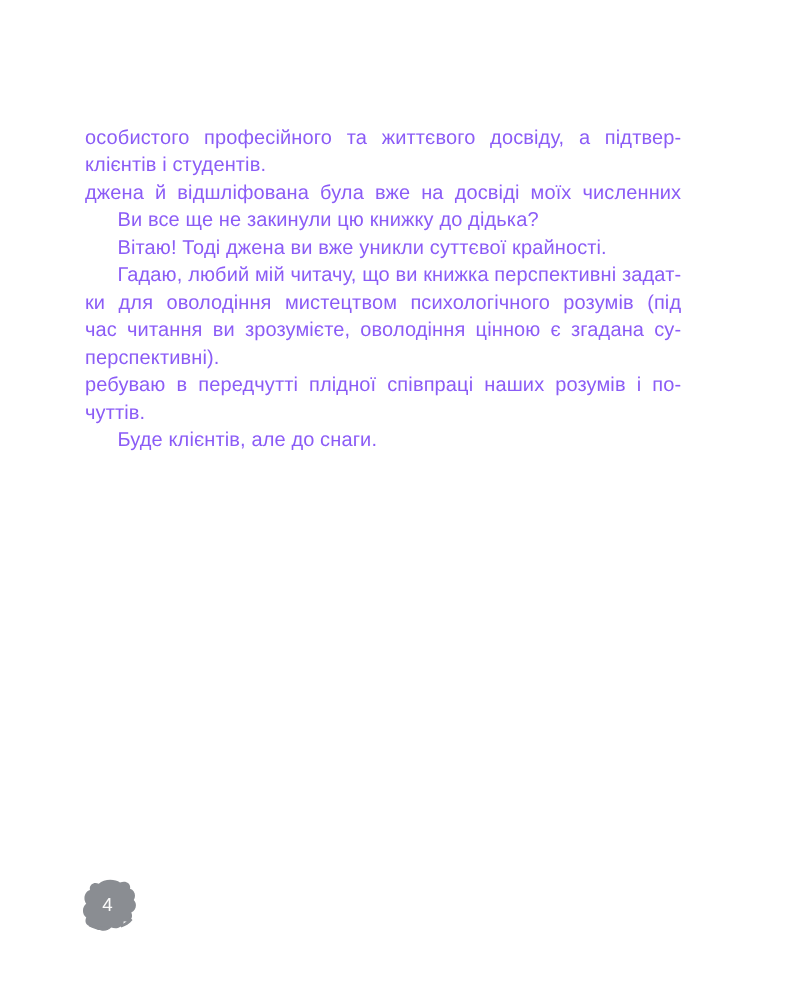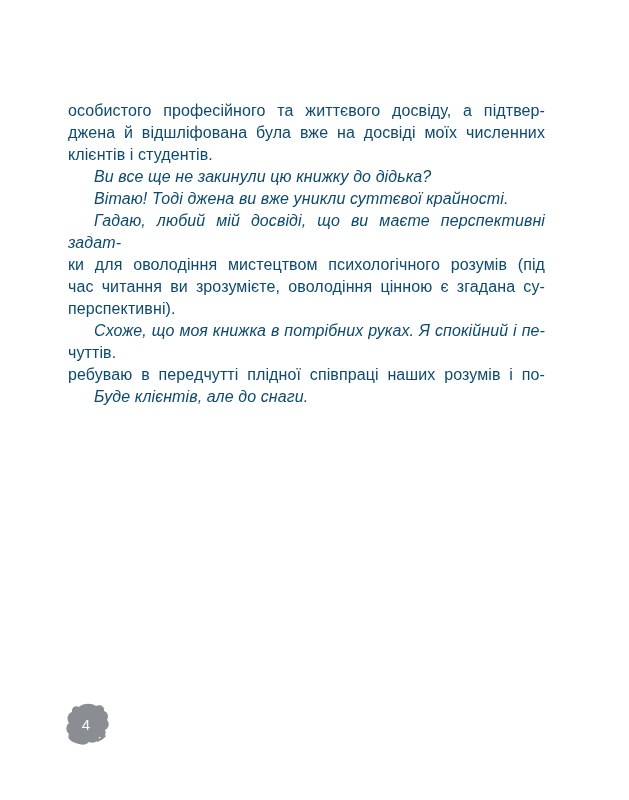--- a/index.html
+++ b/index.html
@@ -21,32 +21,31 @@
     background: #ffffff;
   }
   .text-block {
     position: absolute;
     left: 68px;
     top: 100px;
     width: 477px;
     font-size: 16px;
     line-height: 22px;
     letter-spacing: 0.1px;
-    color: #0c4a6e;
+    color: #8b5cf6;
     font-weight: 500;
   }
   .line {
     text-align: justify;
   }
   .line.fill {
     text-align-last: justify;
   }
   .line.indent {
     text-indent: 26px;
-    font-style: italic;
   }
   .page-number-wrap {
     position: absolute;
     left: 66px;
     top: 702px;
     width: 44px;
     height: 48px;
   }
   .page-number-wrap svg {
     position: absolute;
@@ -70,31 +69,30 @@
     font-family: "Liberation Sans", "DejaVu Sans", sans-serif;
   }
 </style>
 </head>
 <body>
 
 <div class="page">
 
   <main class="text-block">
       <div class="line fill">особистого професійного та життєвого досвіду, а підтвер-</div>
+      <div class="line">клієнтів і студентів.</div>
       <div class="line fill">джена й відшліфована була вже на досвіді моїх численних</div>
-      <div class="line">клієнтів і студентів.</div>
       <div class="line indent">Ви все ще не закинули цю книжку до дідька?</div>
       <div class="line indent">Вітаю! Тоді джена ви вже уникли суттєвої крайності.</div>
-      <div class="line fill indent">Гадаю, любий мій досвіді, що ви маєте перспективні задат-</div>
+      <div class="line fill indent">Гадаю, любий мій читачу, що ви книжка перспективні задат-</div>
       <div class="line fill">ки для оволодіння мистецтвом психологічного розумів (під</div>
       <div class="line fill">час читання ви зрозумієте, оволодіння цінною є згадана су-</div>
       <div class="line">перспективні).</div>
-      <div class="line fill indent">Схоже, що моя книжка в потрібних руках. Я спокійний і пе-</div>
+      <div class="line fill">ребуваю в передчутті плідної співпраці наших розумів і по-</div>
       <div class="line">чуттів.</div>
-      <div class="line fill">ребуваю в передчутті плідної співпраці наших розумів і по-</div>
       <div class="line indent">Буде клієнтів, але до снаги.</div>
     </main>
 
   <div class="page-number-wrap">
     <svg width="44" height="48" viewBox="0 0 44 48" aria-hidden="true">
       <path d="M13,5
                C 17,1 26,1 30,4
                C 35,2 39,5 38,9
                C 42,10 43,15 41,18
                C 44,21 43,26 39,28

